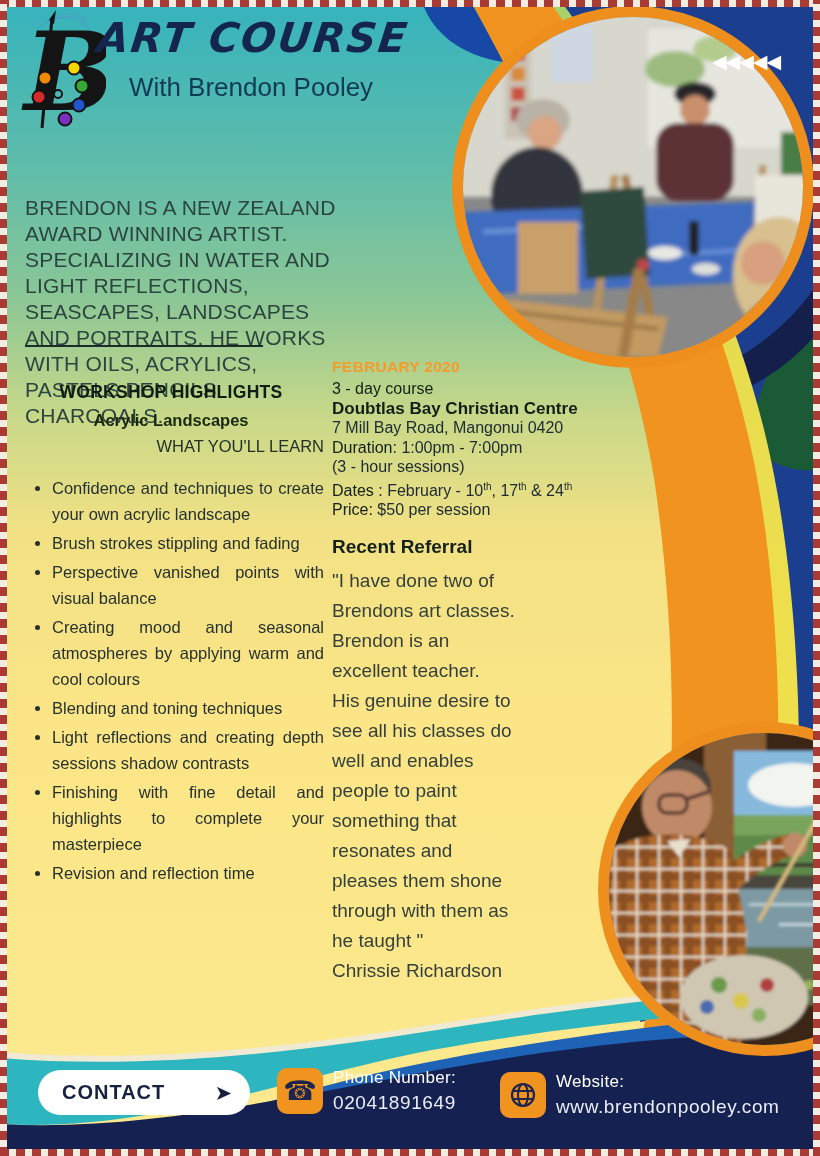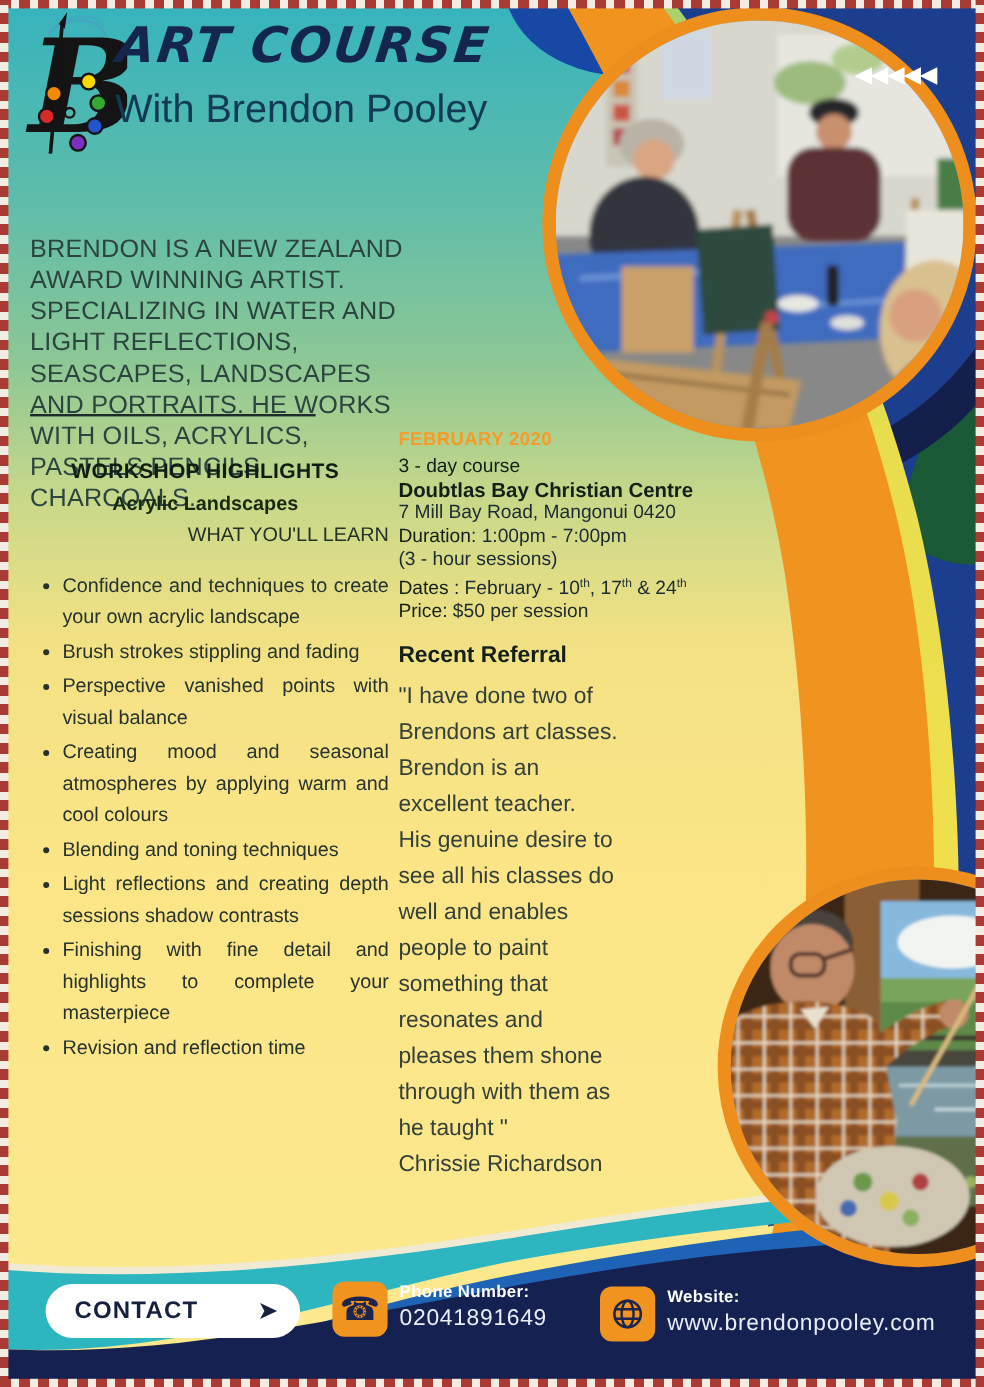--- a/index.html
+++ b/index.html
@@ -24,21 +24,21 @@
   .photo svg{display:block;width:100%;height:100%;}
 
   .arrows{position:absolute;left:712px;top:50px;z-index:4;color:#fff;font-size:19px;letter-spacing:-1px;}
 
   
   .logo{position:absolute;left:12px;top:8px;width:94px;height:130px;z-index:4;}
   .title{position:absolute;left:88px;top:14px;width:330px;z-index:4;text-align:center;
     font-family:"DejaVu Sans",sans-serif;font-weight:900;font-style:italic;font-size:41px;
     letter-spacing:2px;color:#15264e;transform:skewX(-7deg);}
   .subtitle{position:absolute;left:96px;top:72px;width:310px;z-index:4;text-align:center;
-    font-size:33px;color:#123a54;}
+    font-size:26px;color:#123a54;}
 
   .intro{position:absolute;left:25px;top:160px;width:316px;z-index:4;
     font-size:21px;line-height:26px;color:#2c443f;letter-spacing:.2px;margin-top:35px;}
   .divider{position:absolute;left:25px;top:345px;width:238px;height:2px;background:#1d2b2b;z-index:4;}
 
   
   .workshop{position:absolute;left:18px;top:382px;width:306px;z-index:4;color:#1f2d28;}
   .w-head{text-align:center;font-weight:700;font-size:17.5px;color:#101d12;letter-spacing:.3px;}
   .w-sub{text-align:center;font-weight:700;font-size:16.5px;color:#18290f;margin-top:8px;}
   .w-learn{text-align:right;font-size:16.5px;color:#223229;margin-top:7px;}
@@ -65,21 +65,21 @@
     padding:0 18px 0 24px;box-sizing:border-box;cursor:pointer;}
   .contact-btn .lbl{font-weight:700;font-size:20px;letter-spacing:1px;color:#15213f;}
   .contact-btn .arr{font-size:21px;color:#15213f;}
   .f-icon{position:absolute;width:46px;height:46px;background:#f0931f;border-radius:10px;z-index:5;
     display:flex;align-items:center;justify-content:center;color:#1b2550;font-size:27px;}
   .f-phone-icon{left:277px;top:1068px;}
   .f-web-icon{left:500px;top:1072px;}
   .f-text{position:absolute;z-index:5;color:#fff;}
   .f-phone-text{left:333px;top:1068px;}
   .f-web-text{left:556px;top:1072px;}
-  .f-label{font-weight:700;font-size:14px;letter-spacing:.3px;}
+  .f-label{font-weight:400;font-size:17px;letter-spacing:.3px;}
   .f-value{font-size:19px;color:#e9edf6;letter-spacing:.6px;margin-top:4px;}
 </style>
 </head>
 <body>
 
 <div class="page">
 
   <svg class="shapes" width="820" height="1156" viewBox="0 0 820 1156">
 
     <ellipse cx="520" cy="-15" rx="100" ry="78" fill="#1848a5"></ellipse>

